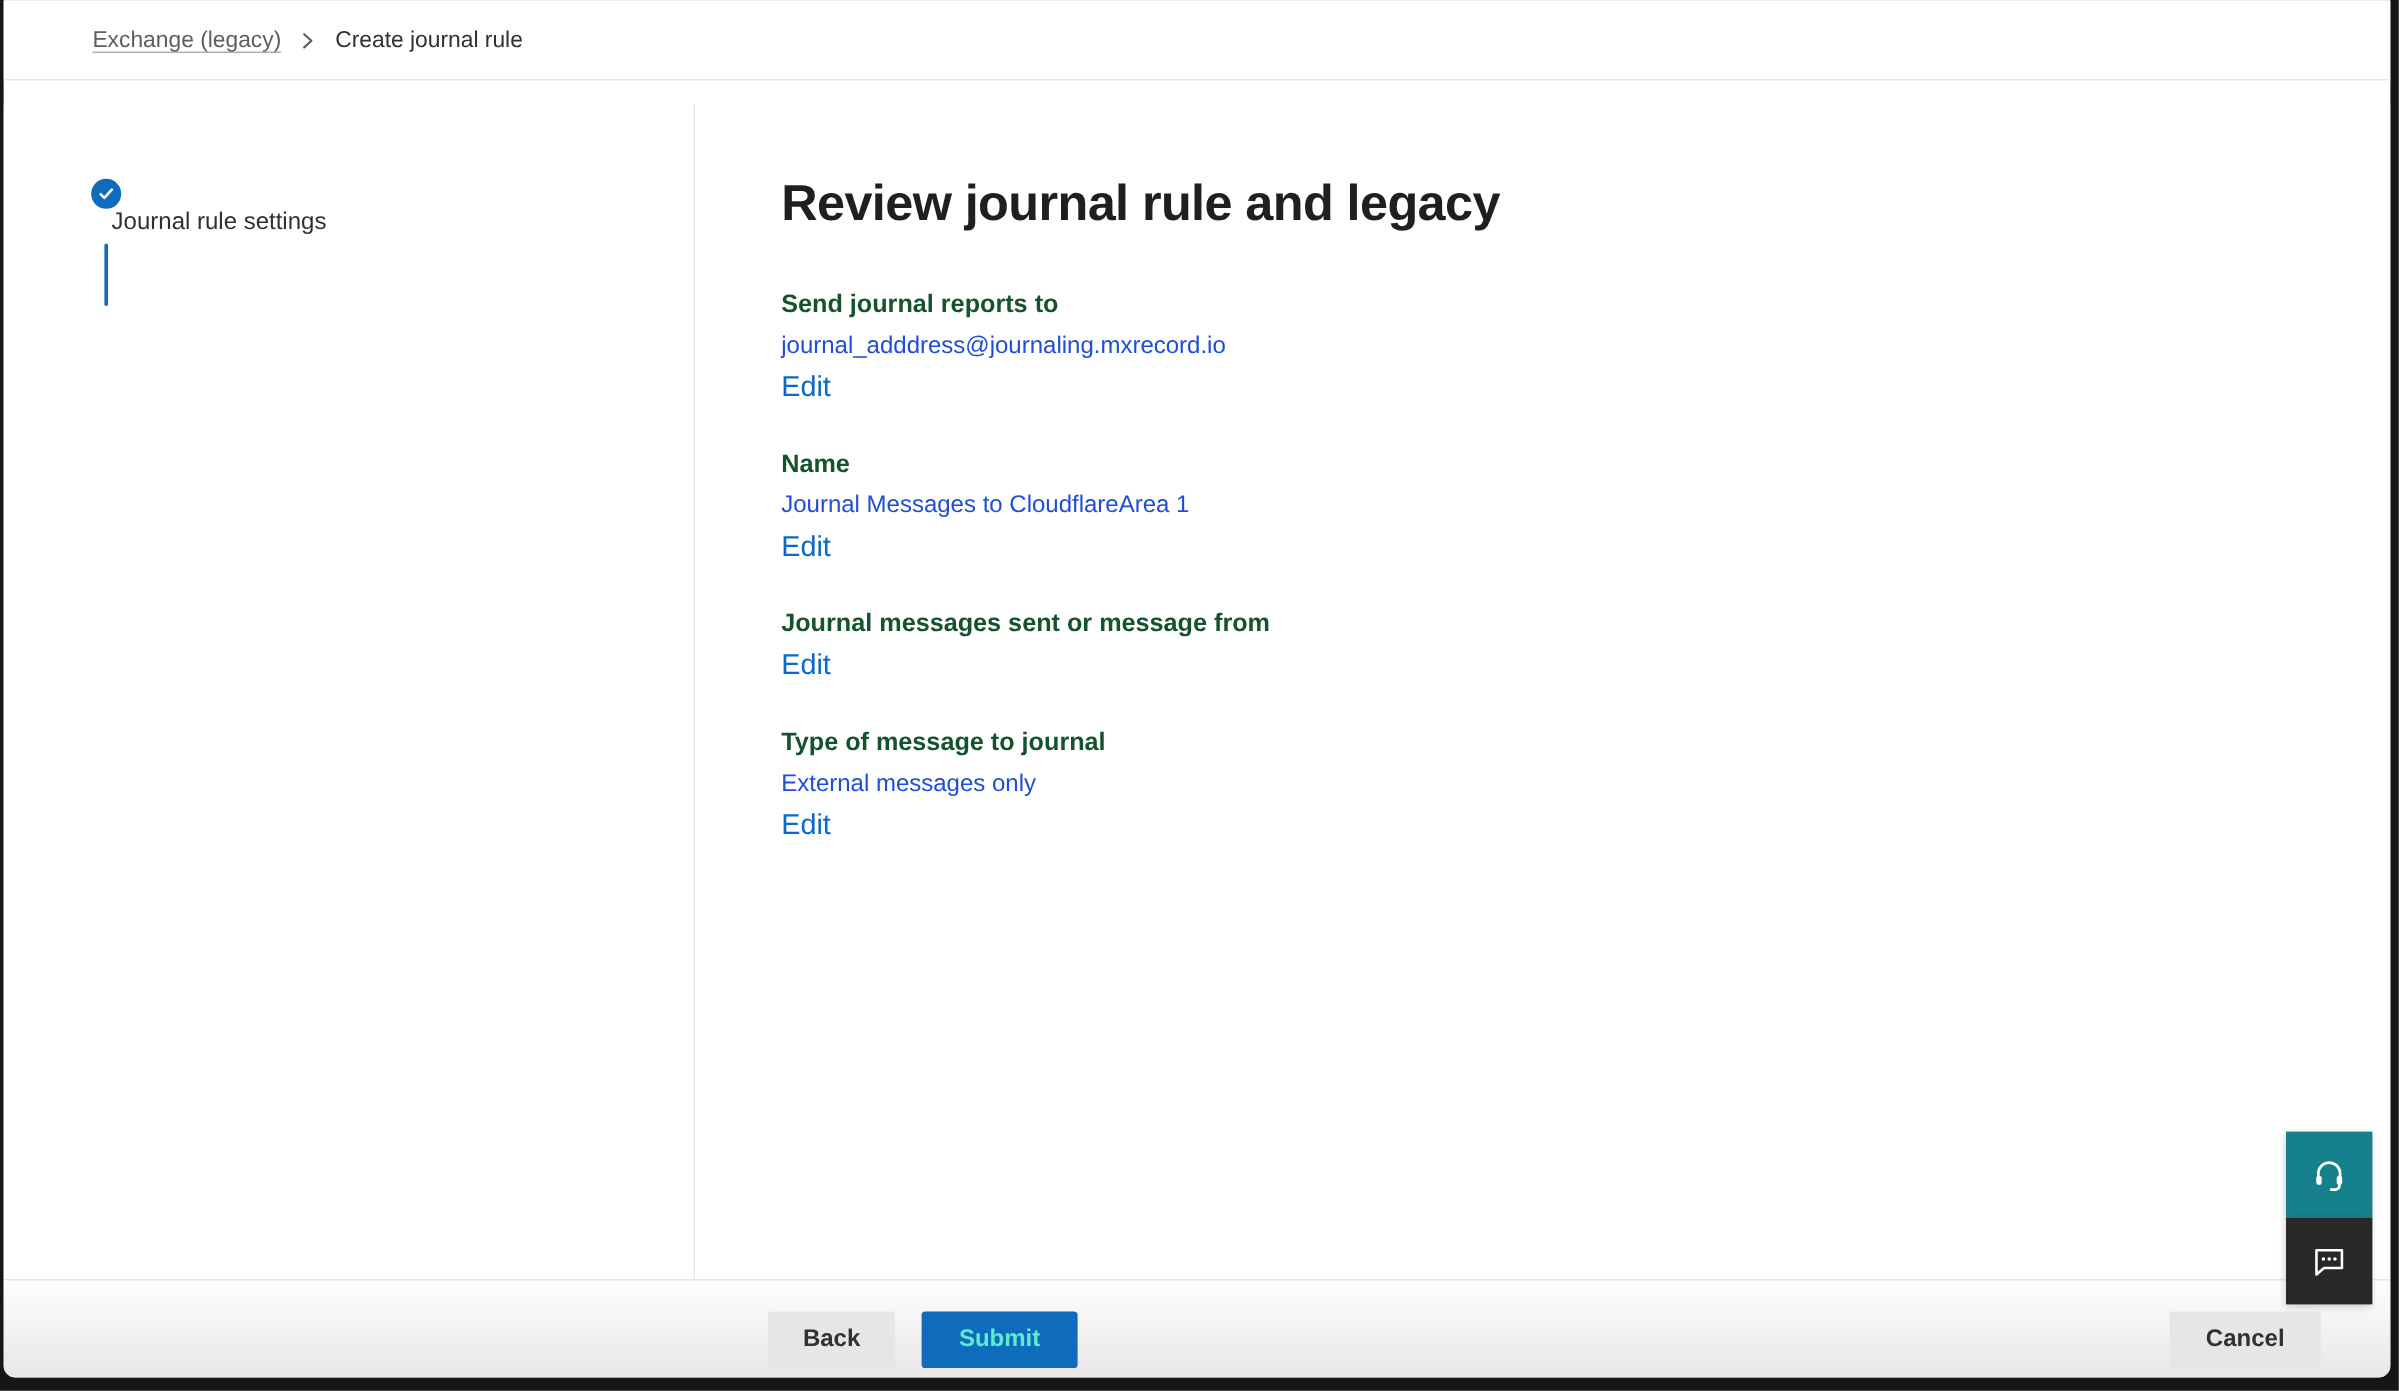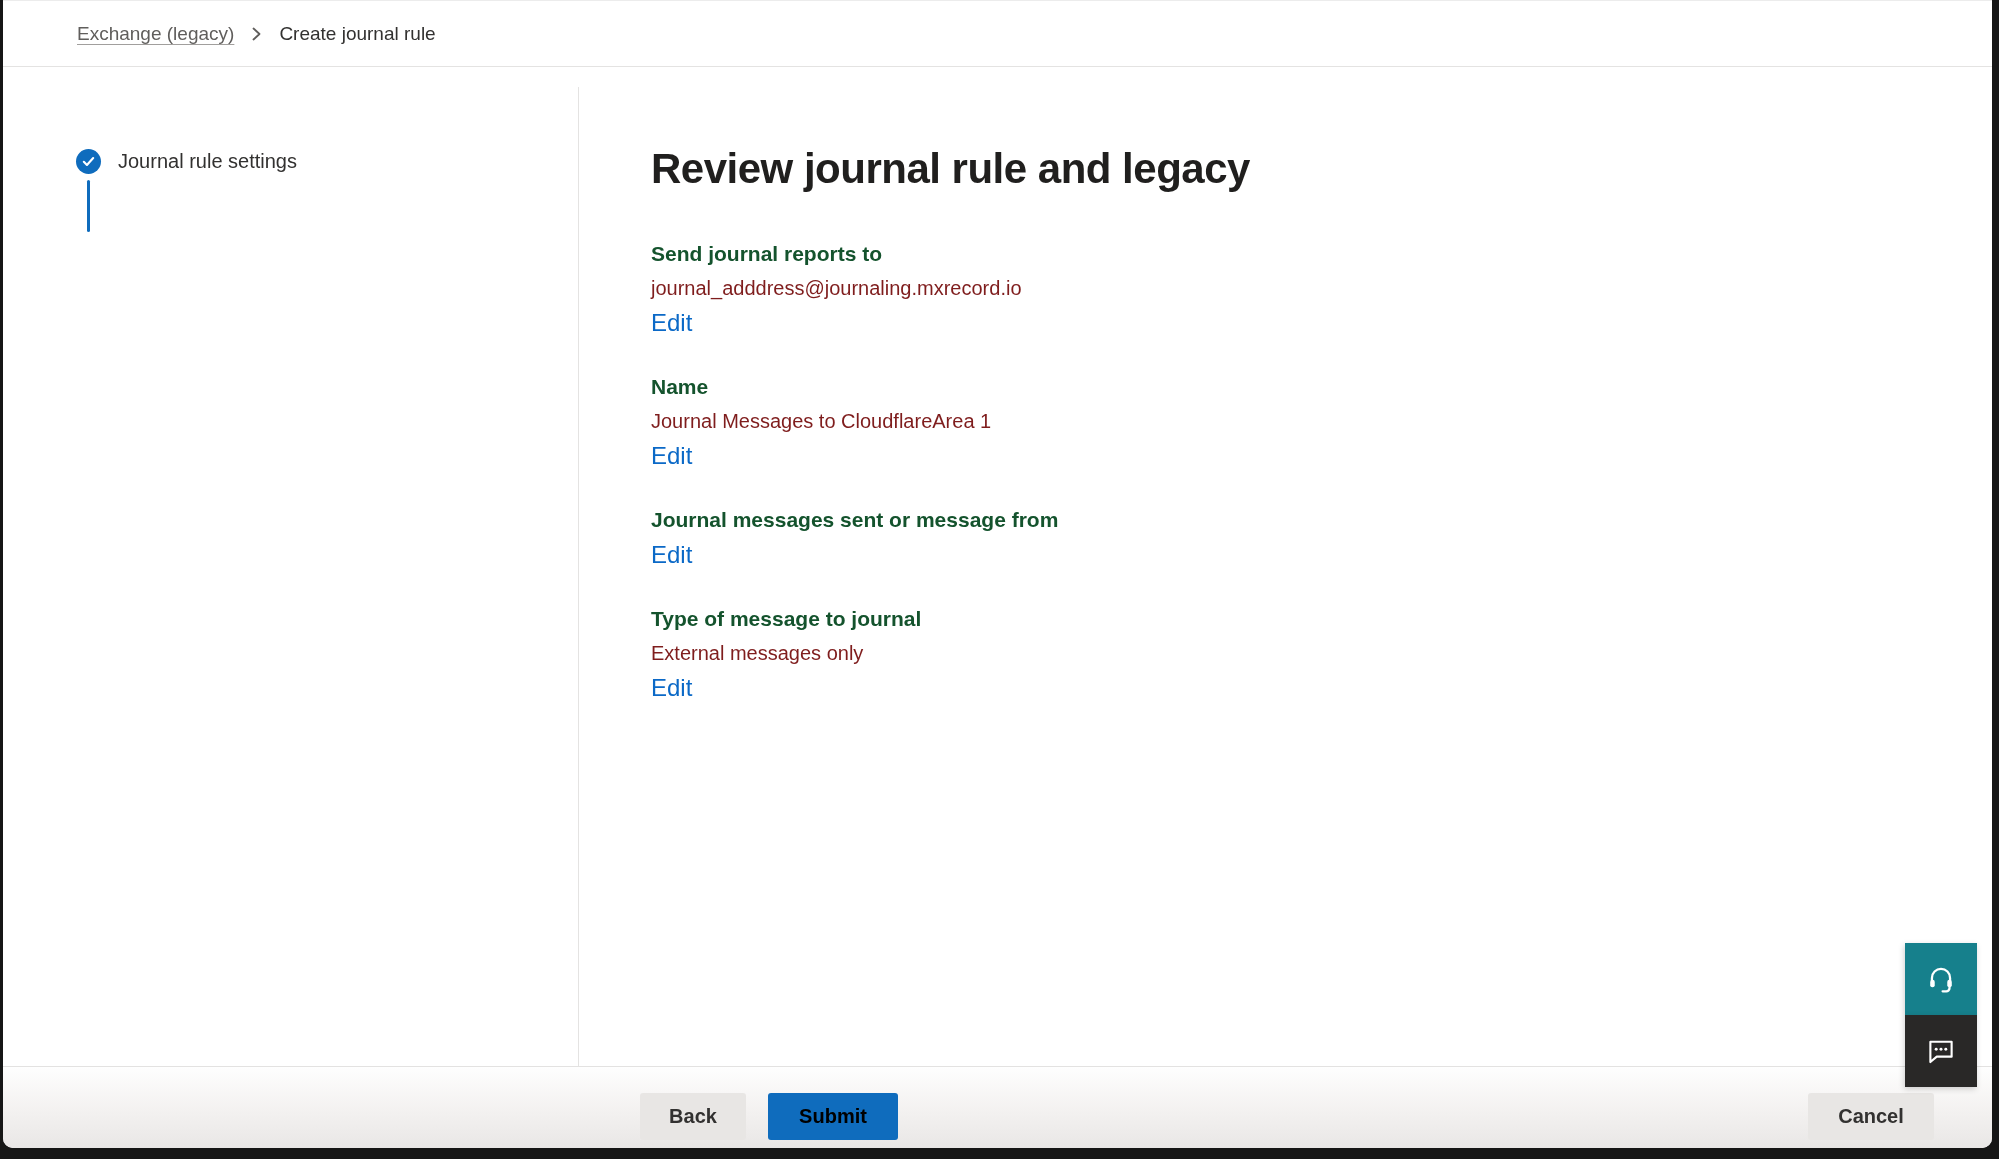--- a/index.html
+++ b/index.html
@@ -29,21 +29,21 @@
     text-underline-offset:4px; text-decoration-color:#a19f9d; cursor:pointer;
   }
   .crumb-sep{ margin:0 16px; display:flex; align-items:center; }
   .crumb-current{ font-size:19px; color:#323130; }
   
   .body-area{ position:absolute; top:86px; left:0; right:0; bottom:82px; }
   .steps-panel{
     position:absolute; left:0; top:0; bottom:0; width:576px;
     border-right:1px solid #e4e3e2; padding:62px 0 0 73px; background:#fff;
   }
-  .step-row{ display:flex; align-items:center; }
+  .step-row{ display:flex; align-items:flex-start;flex-direction:column; }
   .step-circle{
     width:25px; height:25px; border-radius:50%;
     background:var(--accent,#0f6cbd);
     display:flex; align-items:center; justify-content:center; flex:0 0 auto;
   }
   .step-label{ margin-left:17px; font-size:20px; color:#323130; }
   .step-label.current{ font-weight:700; color:#1b1a19; }
   .step-connector{
     width:3px; height:52px; background:var(--accent,#0f6cbd);
     margin:6px 0 6px 11px; border-radius:2px;
@@ -52,40 +52,40 @@
   .content{
     position:absolute; left:577px; top:0; right:0; bottom:0;
     padding:56px 60px 0 71px; overflow:hidden; background:#fff;
   }
   .page-title{
     font-size:42px; line-height:52px; font-weight:700; color:#201f1e;
     letter-spacing:-0.5px; margin-bottom:46px;
   }
   .section{ margin-bottom:38px; }
   .section-label{ font-size:21px; line-height:26px; font-weight:700; color:#14532d; }
-  .section-value{ font-size:20px; line-height:26px; color:#7f1d1d; margin-top:8px; }
+  .section-value{ font-size:20px; line-height:26px; color:#1d4ed8; margin-top:8px; }
   .section-value:empty{ display:none; }
   .edit-link{
     display:inline-block; font-size:24px; line-height:26px; margin-top:9px;
     color:var(--link,#0b69c7); cursor:pointer;
   }
   
   .footer{
     position:absolute; left:0; right:0; bottom:0; height:82px;
     border-top:1px solid #e3e2e1;
     background:linear-gradient(180deg,#fefefe 0%,#f3f1f0 55%,#e9e7e6 100%);
   }
   .btn{
     position:absolute; top:26px; height:47px; border:none; border-radius:3px;
     font-family:"Liberation Sans",sans-serif; font-size:20px; font-weight:600;
     cursor:pointer; padding:0 26px;
   }
   .btn-gray{ background:#e8e6e4; color:#323130; }
   .btn-back{ left:637px; width:106px; }
-  .btn-primary{ background:var(--accent,#0f6cbd); color:#000000;text-align:center; }
+  .btn-primary{ background:var(--accent,#0f6cbd); color:#5eead4;text-align:center; }
   .btn-submit{ left:765px; width:130px; }
   .btn-cancel{ left:1805px; width:126px; }
   
   .float-btn{
     position:absolute; right:15px; width:72px; height:72px;
     display:flex; align-items:center; justify-content:center;
     cursor:pointer; box-shadow:-1px 2px 6px rgba(0,0,0,.18); border:none;
   }
   .float-help{ top:942px; background:var(--help-teal,#16808c); }
   .float-feedback{ top:1014px; background:var(--feedback-dark,#292827); }

